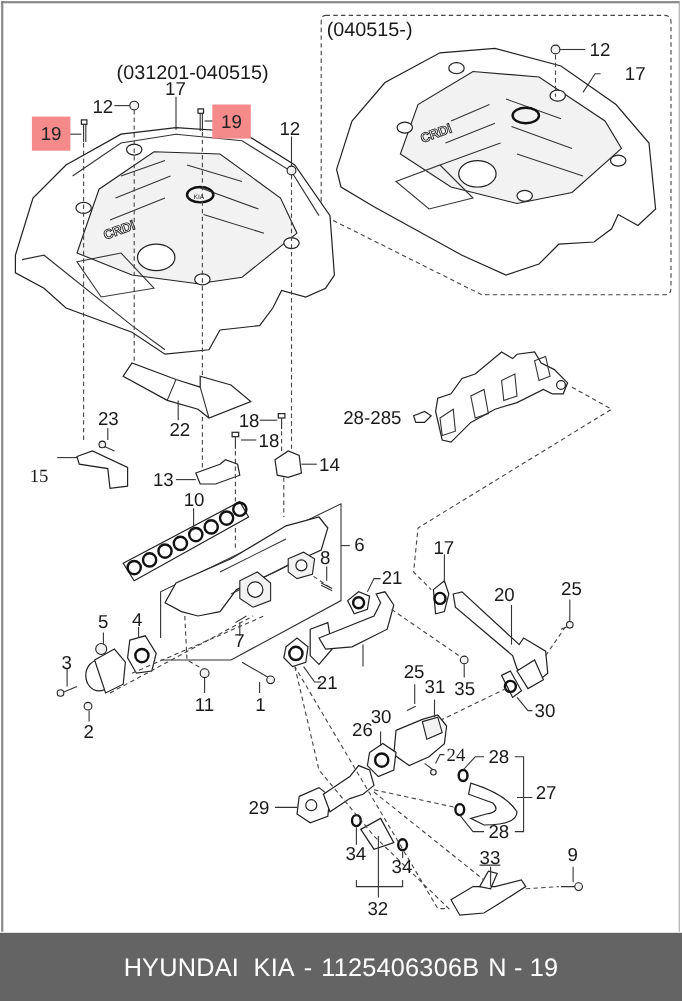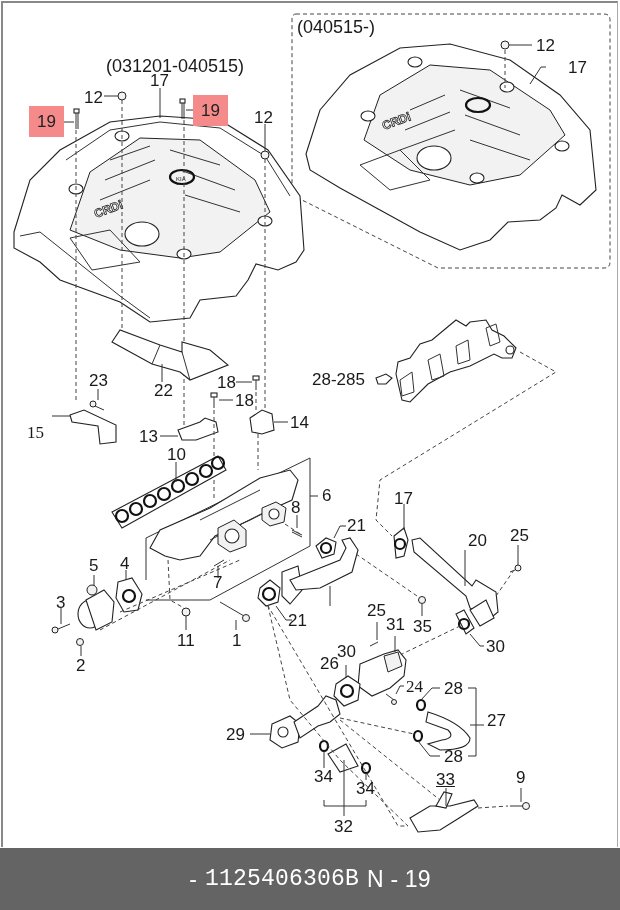--- a/index.html
+++ b/index.html
@@ -364,37 +364,38 @@
   <div class="lbl" style="left:89px;top:557px;">5</div>
   <div class="lbl" style="left:120px;top:555px;">4</div>
   <div class="lbl" style="left:213px;top:574px;">7</div>
   <div class="lbl" style="left:56px;top:594px;">3</div>
   <div class="lbl" style="left:76px;top:657px;">2</div>
   <div class="lbl" style="left:177px;top:632px;">11</div>
   <div class="lbl" style="left:232px;top:632px;">1</div>
   <div class="lbl" style="left:288px;top:612px;">21</div>
   <div class="lbl" style="left:320px;top:607px;margin-top:48px;">26</div>
   <div class="lbl" style="left:394px;top:490px;">17</div>
-  <div class="lbl" style="left:468px;top:532px;">20</div>
+  <div class="lbl" style="left:449px;top:532px;">20</div>
   <div class="lbl" style="left:510px;top:527px;">25</div>
   <div class="lbl" style="left:413px;top:618px;">35</div>
   <div class="lbl" style="left:486px;top:638px;">30</div>
   <div class="lbl" style="left:367px;top:602px;">25</div>
   <div class="lbl" style="left:386px;top:616px;">31</div>
   <div class="lbl" style="left:337px;top:643px;">30</div>
   <div class="lbl" style="left:406px;top:678px;font-family:Liberation Serif, serif;">24</div>
   <div class="lbl" style="left:444px;top:680px;">28</div>
   <div class="lbl" style="left:487px;top:712px;">27</div>
   <div class="lbl" style="left:444px;top:748px;">28</div>
   <div class="lbl" style="left:226px;top:726px;">29</div>
   <div class="lbl" style="left:314px;top:768px;">34</div>
   <div class="lbl" style="left:356px;top:780px;">34</div>
   <div class="lbl" style="left:334px;top:818px;">32</div>
   <div class="lbl" style="left:436px;top:771px;text-decoration:underline;">33</div>
   <div class="lbl" style="left:516px;top:769px;">9</div>
   <div class="lbl" style="left:312px;top:371px;">28-285</div>
 </div>
 
 <div id="footer">
+  <span style="white-space:pre;">HYUNDAI  KIA</span>
   <span>-</span>
-  <span style="font-family:Liberation Mono, monospace;">1125406306B</span>
+  <span style="">1125406306B</span>
   <span>N - 19</span>
 </div>
 
 </body></html>

